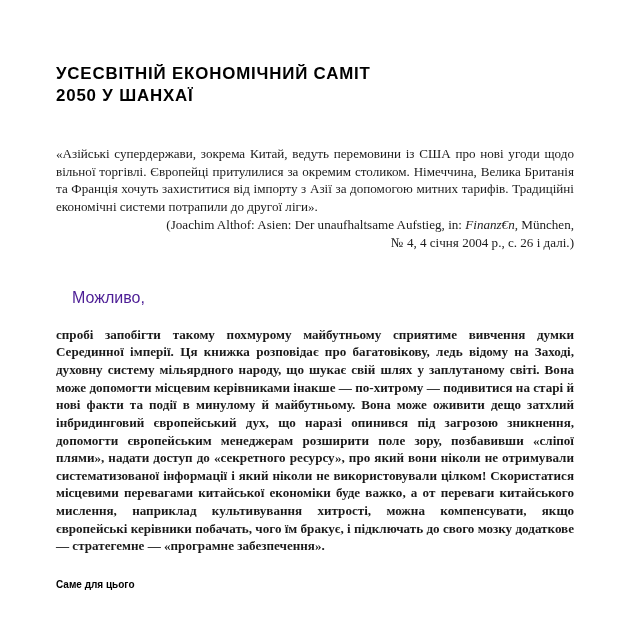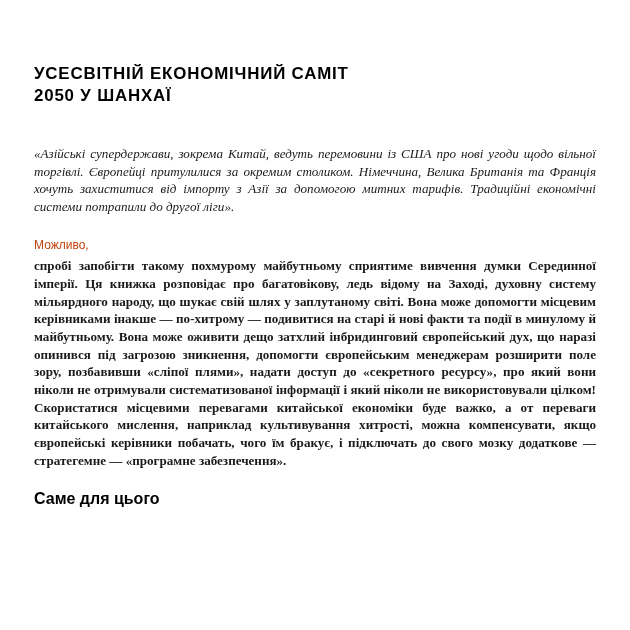--- a/index.html
+++ b/index.html
@@ -14,21 +14,21 @@
     font-family: "Liberation Serif", "DejaVu Serif", serif;
     color: #1a1a1a;
     -webkit-font-smoothing: antialiased;
   }
 
   .page {
     position: relative;
     width: 630px;
     height: 630px;
     box-sizing: border-box;
-    padding: 0 34px;
+    padding: 0 56px;
   }
 
   
   .doc-title {
     margin: 0;
     padding-top: 62px;
     font-family: "Liberation Sans", "DejaVu Sans", sans-serif;
     font-weight: 700;
     font-size: 17.4px;
     line-height: 22px;
@@ -45,52 +45,51 @@
     margin: 0;
     padding-top: 39px;
   }
   .quote-text {
     margin: 0;
     font-size: 13.1px;
     line-height: 17.6px;
     text-align: justify;
     text-align-last: left;
     hyphens: manual;
-    font-style: italic;
   }
   .quote-citation {
     margin: 0;
     padding-top: 1px;
     font-size: 13.1px;
     line-height: 17.6px;
     text-align: right;
   }
   .quote-citation .cite-line {
     display: block;
   }
   .cite-journal {
     font-style: italic;
   }
 
   
   .lead-word {
-    margin: 0;
+    margin: 16px;
     padding-top: 21px;
     font-family: "Liberation Sans", "DejaVu Sans", sans-serif;
     font-weight: 400;
-    font-size: 12px;
+    font-size: 16px;
     line-height: 18px;
-    color: #c2410c;
+    color: #4c1d95;
   }
   .section-head {
     margin: 0;
     padding-top: 21px;
     font-family: "Liberation Sans", "DejaVu Sans", sans-serif;
     font-weight: 700;
-    font-size: 16px;
+    font-size: 10px;
     line-height: 18px;
     color: #000000;
   }
 
   
   .body-par {
     margin: 0;
     padding-top: 4px;
     font-size: 13.1px;
     line-height: 17.65px;
@@ -106,20 +105,24 @@
 </head>
 <body>
 
 <div class="page">
 
   <h1 class="doc-title">УСЕСВІТНІЙ ЕКОНОМІЧНИЙ САМІТ
 2050 У ШАНХАЇ</h1>
 
   <div class="quote-block">
     <p class="quote-text">«Азійські супердержави, зокрема Китай, ведуть перемовини із США про нові угоди щодо вільної торгівлі. Європейці притулилися за окремим столиком. Німеччина, Велика Британія та Франція хочуть захиститися від імпорту з Азії за допомогою митних тарифів. Традиційні економічні системи потрапили до другої ліги».</p>
+    <p class="quote-citation">
+      <span class="cite-line"><span>(Joachim Althof: Asien: Der unaufhaltsame Aufstieg, in: </span><span class="cite-journal">Finanz€n</span><span>, München,</span></span>
+      <span class="cite-line">№ 4, 4 січня 2004 р., с. 26 і далі.)</span>
+    </p>
   </div>
 
   <p class="lead-word">Можливо,</p>
 
   <p class="body-par tight">спробі запобігти такому похмурому майбутньому сприятиме вивчення думки Серединної імперії. Ця книжка розповідає про багатовікову, ледь відому на Заході, духовну систему мільярдного народу, що шукає свій шлях у заплутаному світі. Вона може допомогти місцевим керівниками інакше — по-хитрому — подивитися на старі й нові факти та події в минулому й майбутньому. Вона може оживити дещо затхлий інбридинговий європейський дух, що наразі опинився під загрозою зникнення, допомогти європейським менеджерам розширити поле зору, позбавивши «сліпої плями», надати доступ до «секретного ресурсу», про який вони ніколи не отримували систематизованої інформації і який ніколи не використовували цілком! Скористатися місцевими перевагами китайської економіки буде важко, а от переваги китайського мислення, наприклад культивування хитрості, можна компенсувати, якщо європейські керівники побачать, чого їм бракує, і підключать до свого мозку додаткове — стратегемне — «програмне забезпечення».</p>
 
   <h2 class="section-head">Саме для цього</h2>
 
 
 </div>

